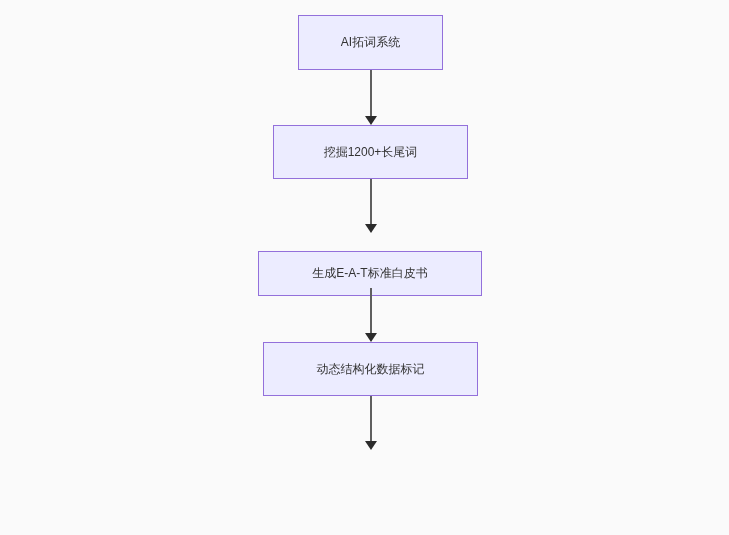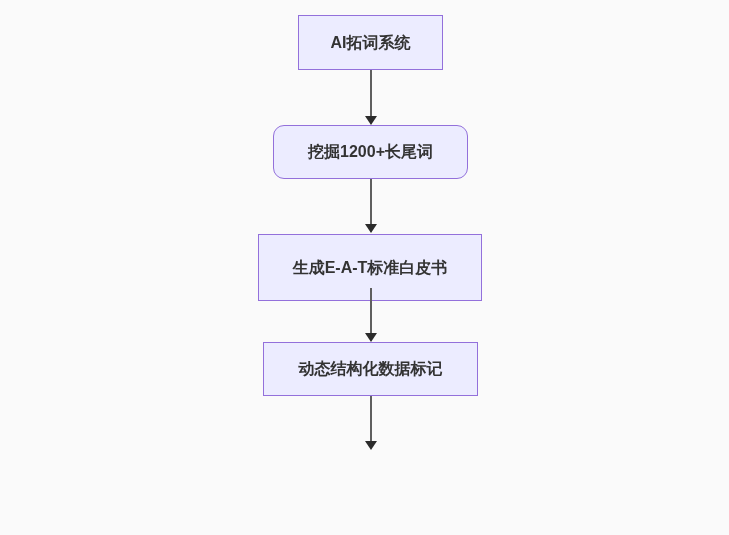--- a/index.html
+++ b/index.html
@@ -23,29 +23,28 @@
   }
   .flow-node {
     position: absolute;
     background: #ECECFF;
     border: 1.5px solid #9370DB;
     box-sizing: border-box;
     display: flex;
     align-items: center;
     justify-content: center;
     color: #333333;
-    font-size: 16px;
+    font-size: 12px;
     line-height: 1.2;
     text-align: center;
     white-space: nowrap;
-    font-weight: bold;
   }
   .node-1 { left: 298px; top: 15px;  width: 145px; height: 55px; }
-  .node-2 { left: 273px; top: 125px; width: 195px; height: 54px; border-radius: 11px; }
-  .node-3 { left: 258px; top: 234px; width: 224px; height: 67px; }
+  .node-2 { left: 273px; top: 125px; width: 195px; height: 54px; }
+  .node-3 { left: 258px; top: 251px; width: 224px; height: 45px; }
   .node-4 { left: 263px; top: 342px; width: 215px; height: 54px; }
   .node-5 { left: 255px; top: 450px; width: 231px; height: 55px; }
 
   .flow-arrow {
     position: absolute;
     left: 364px;
     width: 13px;
     display: flex;
     flex-direction: column;
     align-items: center;

